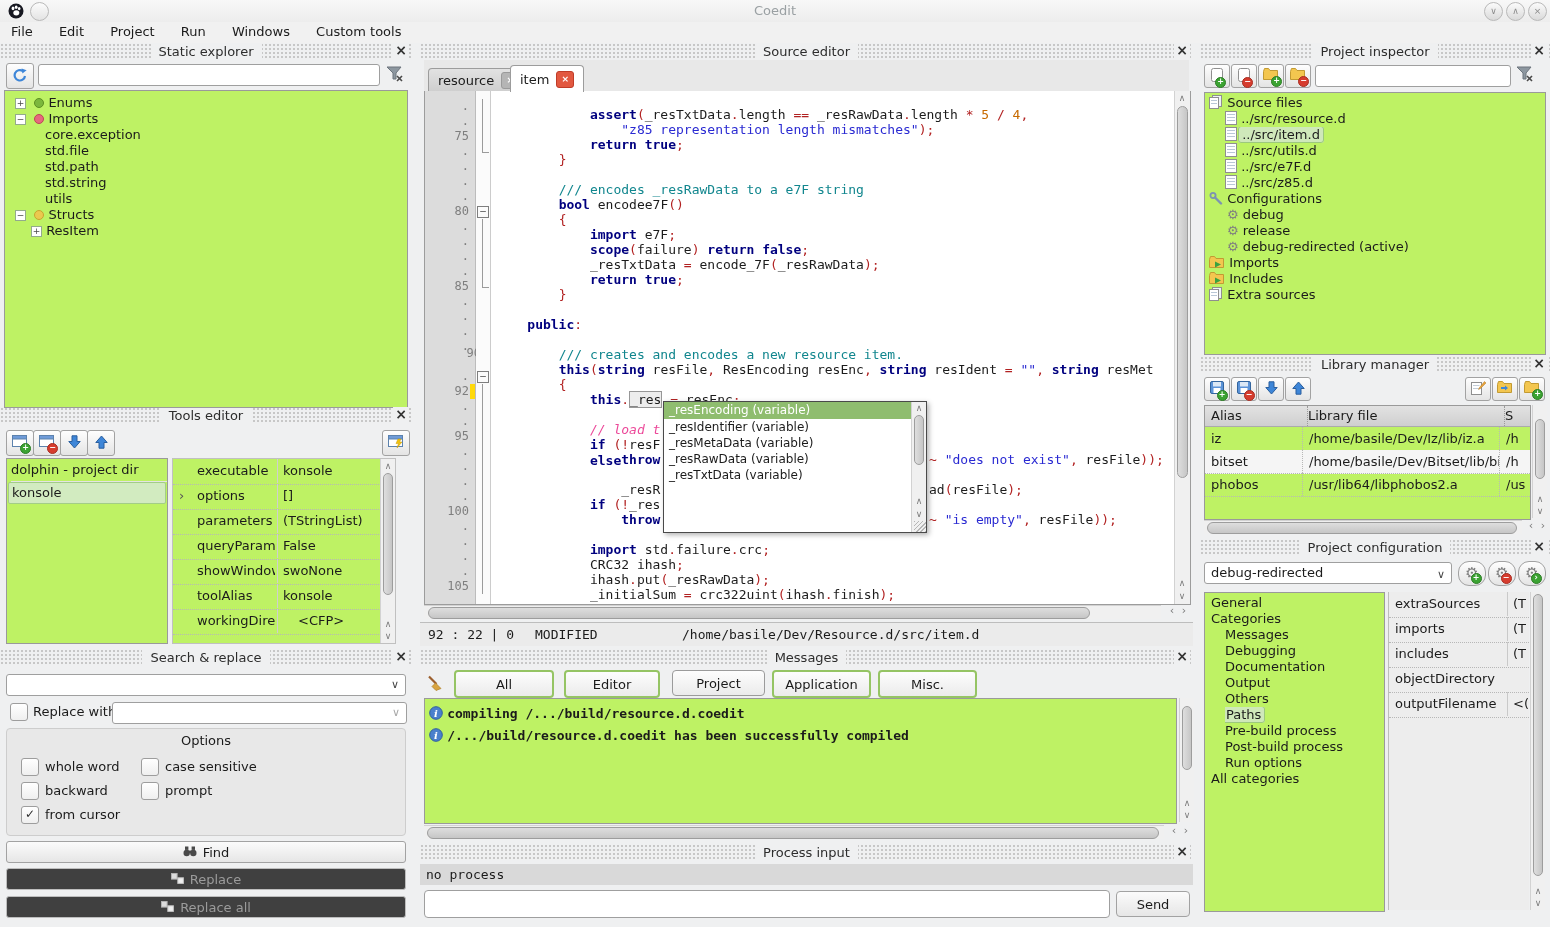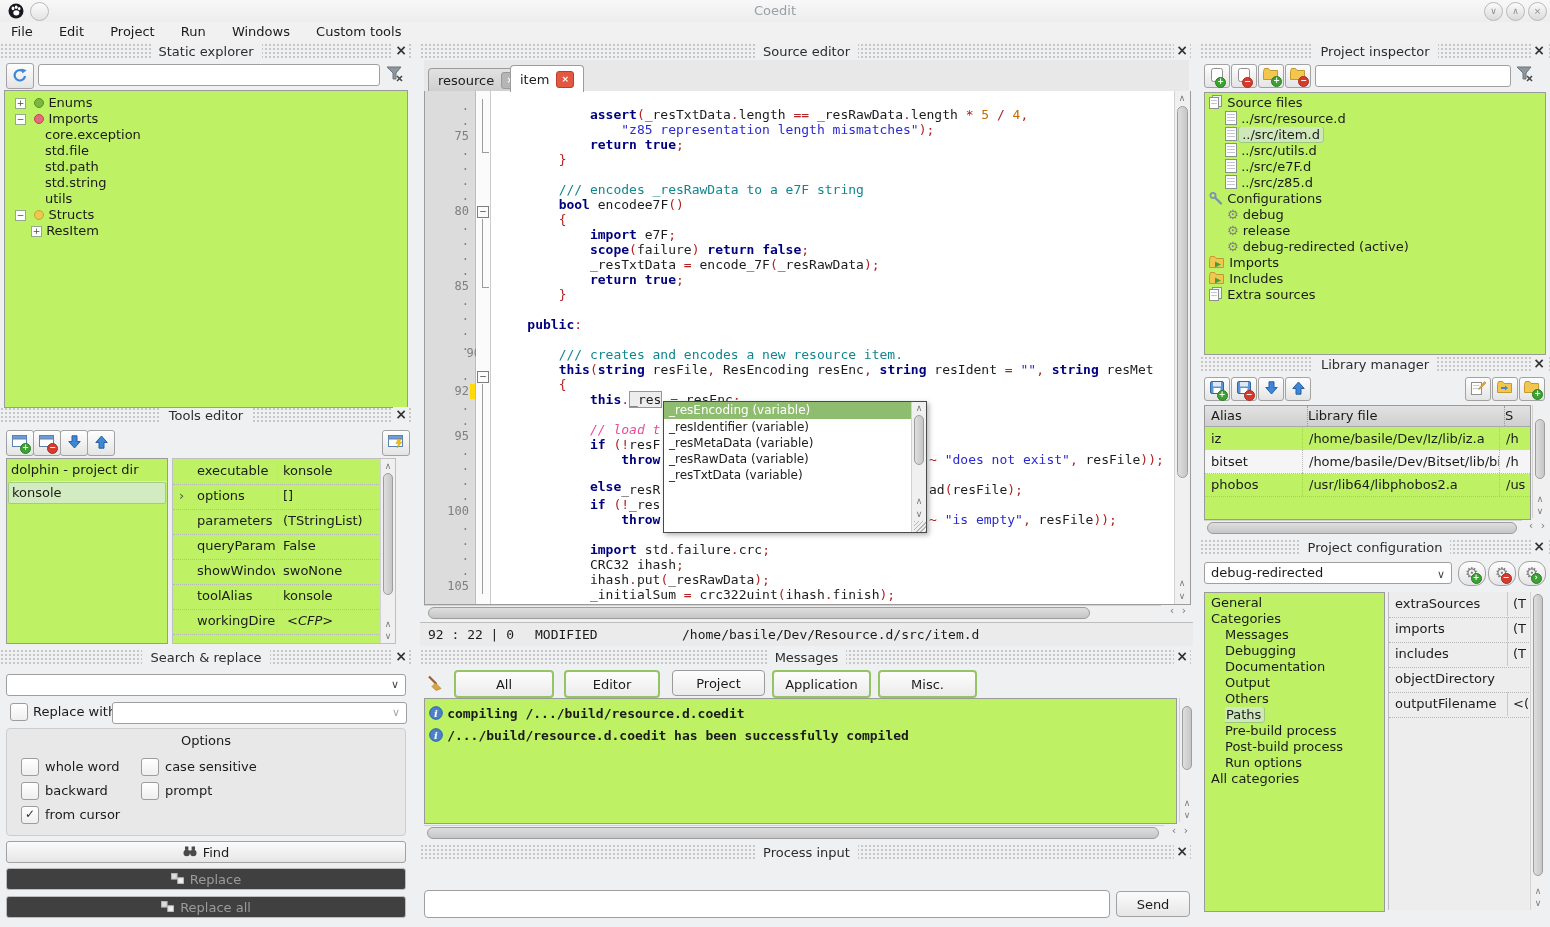--- a/index.html
+++ b/index.html
@@ -195,21 +195,21 @@
       <div class="pgrow" style="top:100px;">
           <span style="position:absolute;left:24px;width:78px;overflow:hidden;">showWindow</span>
           <span style="position:absolute;left:104px;border-left:1px solid #cfcfcf;padding-left:5px;right:0;overflow:hidden;">swoNone</span>
         </div>
       <div class="pgrow" style="top:125px;">
           <span style="position:absolute;left:24px;width:78px;overflow:hidden;">toolAlias</span>
           <span style="position:absolute;left:104px;border-left:1px solid #cfcfcf;padding-left:5px;right:0;overflow:hidden;">konsole</span>
         </div>
       <div class="pgrow" style="top:150px;">
           <span style="position:absolute;left:24px;width:78px;overflow:hidden;">workingDire</span>
-          <span style="position:absolute;left:104px;border-left:1px solid #cfcfcf;padding-left:9px;right:0;overflow:hidden;font-style:italic;">&lt;CFP&gt;</span>
+          <span style="position:absolute;left:104px;border-left:1px solid #cfcfcf;padding-left:20px;right:0;overflow:hidden;">&lt;CFP&gt;</span>
         </div>
       <div class="vrail" style="right:0;top:0;bottom:0;">
         <span class="sarrow" style="top:2px;">∧</span>
         <div class="vthumb" style="top:14px;height:120px;"></div>
         <span class="sarrow" style="bottom:14px;">∧</span>
         <span class="sarrow" style="bottom:2px;">∨</span>
       </div>
     </div>
   </div>
 
@@ -363,21 +363,21 @@
           <div class="cl" style="top: 218px;"><span class="t-p">    </span><span class="t-k">public</span><span class="t-o">:</span></div>
           <div class="cl" style="top: 233px;"></div>
           <div class="cl" style="top: 248px;"><span class="t-p">        </span><span class="t-d">/// creates and encodes a new resource item.</span></div>
           <div class="cl" style="top: 263px;"><span class="t-p">        </span><span class="t-k">this</span><span class="t-o">(</span><span class="t-k">string</span><span class="t-p"> resFile</span><span class="t-o">,</span><span class="t-p"> ResEncoding resEnc</span><span class="t-o">,</span><span class="t-p"> </span><span class="t-k">string</span><span class="t-p"> resIdent </span><span class="t-o">=</span><span class="t-p"> </span><span class="t-st">""</span><span class="t-o">,</span><span class="t-p"> </span><span class="t-k">string</span><span class="t-p"> resMet</span></div>
           <div class="cl" style="top: 278px;"><span class="t-p">        </span><span class="t-o">{</span></div>
           <div class="cl" style="top: 293px;"><span class="t-p">            </span><span class="t-k">this</span><span class="t-o">.</span><span class="t-bx">_res</span><span class="t-p"> </span><span class="t-o">=</span><span class="t-p"> resEnc</span><span class="t-o">;</span></div>
           <div class="cl" style="top: 308px;"></div>
           <div class="cl" style="top: 323px;"><span class="t-p">            </span><span class="t-c">// load t</span></div>
           <div class="cl" style="top: 338px;"><span class="t-p">            </span><span class="t-k">if</span><span class="t-p"> </span><span class="t-o">(!</span><span class="t-p">resF</span></div>
           <div class="cl" style="top: 353px;"><span class="t-p">                </span><span class="t-k">throw</span><span class="rt"><span class="t-o">~</span><span class="t-p"> </span><span class="t-st">"does not exist"</span><span class="t-o">,</span><span class="t-p"> resFile</span><span class="t-o">));</span></span></div>
-          <div class="cl" style="top: 380px;"><span class="t-p">            </span><span class="t-k">else</span></div>
+          <div class="cl" style="top: 354px;"><span class="t-p">            </span><span class="t-k">else</span></div>
           <div class="cl" style="top: 383px;"><span class="t-p">                _resR</span><span class="rt"><span class="t-p">ad</span><span class="t-o">(</span><span class="t-p">resFile</span><span class="t-o">);</span></span></div>
           <div class="cl" style="top: 398px;"><span class="t-p">            </span><span class="t-k">if</span><span class="t-p"> </span><span class="t-o">(!</span><span class="t-p">_res</span></div>
           <div class="cl" style="top: 413px;"><span class="t-p">                </span><span class="t-k">throw</span><span class="rt"><span class="t-o">~</span><span class="t-p"> </span><span class="t-st">"is empty"</span><span class="t-o">,</span><span class="t-p"> resFile</span><span class="t-o">));</span></span></div>
           <div class="cl" style="top: 428px;"></div>
           <div class="cl" style="top: 443px;"><span class="t-p">            </span><span class="t-k">import</span><span class="t-p"> std</span><span class="t-o">.</span><span class="t-p">failure</span><span class="t-o">.</span><span class="t-p">crc</span><span class="t-o">;</span></div>
           <div class="cl" style="top: 458px;"><span class="t-p">            CRC32 ihash</span><span class="t-o">;</span></div>
           <div class="cl" style="top: 473px;"><span class="t-p">            ihash</span><span class="t-o">.</span><span class="t-p">put</span><span class="t-o">(</span><span class="t-p">_resRawData</span><span class="t-o">);</span></div>
           <div class="cl" style="top: 488px;"><span class="t-p">            _initialSum </span><span class="t-o">=</span><span class="t-p"> crc322uint</span><span class="t-o">(</span><span class="t-p">ihash</span><span class="t-o">.</span><span class="t-p">finish</span><span class="t-o">);</span></div>
         </div>
 
@@ -469,20 +469,21 @@
     </div>
     <span class="sarrow" style="left:747px;top:176px;font-size:11px;">‹</span>
     <span class="sarrow" style="left:759px;top:176px;font-size:11px;">›</span>
   </div>
 
   <div class="panel" style="left:420px;top:845px;width:773px;height:82px;">
     <div class="ptitle">
       <span class="lbl">Process input</span>
       <span class="x">×</span>
     </div>
+    <div class="mono" style="position:absolute;left:0;right:0;top:19px;height:21px;background:#d9d9d9;line-height:21px;padding-left:6px;">no process</div>
     <input class="tinput mono" style="left: 4px; top: 45px; width: 680px; height: 24px; border-radius: 4px;" value="">
     <div class="bigbtn" style="left:696px;top:46px;width:72px;height:24px;border-radius:4px;">
         <span>Send</span>
       </div>
   </div>
 
   <div class="panel" style="left:1200px;top:44px;width:350px;height:313px;">
     <div class="ptitle">
       <span class="lbl">Project inspector</span>
       <span class="x">×</span>

